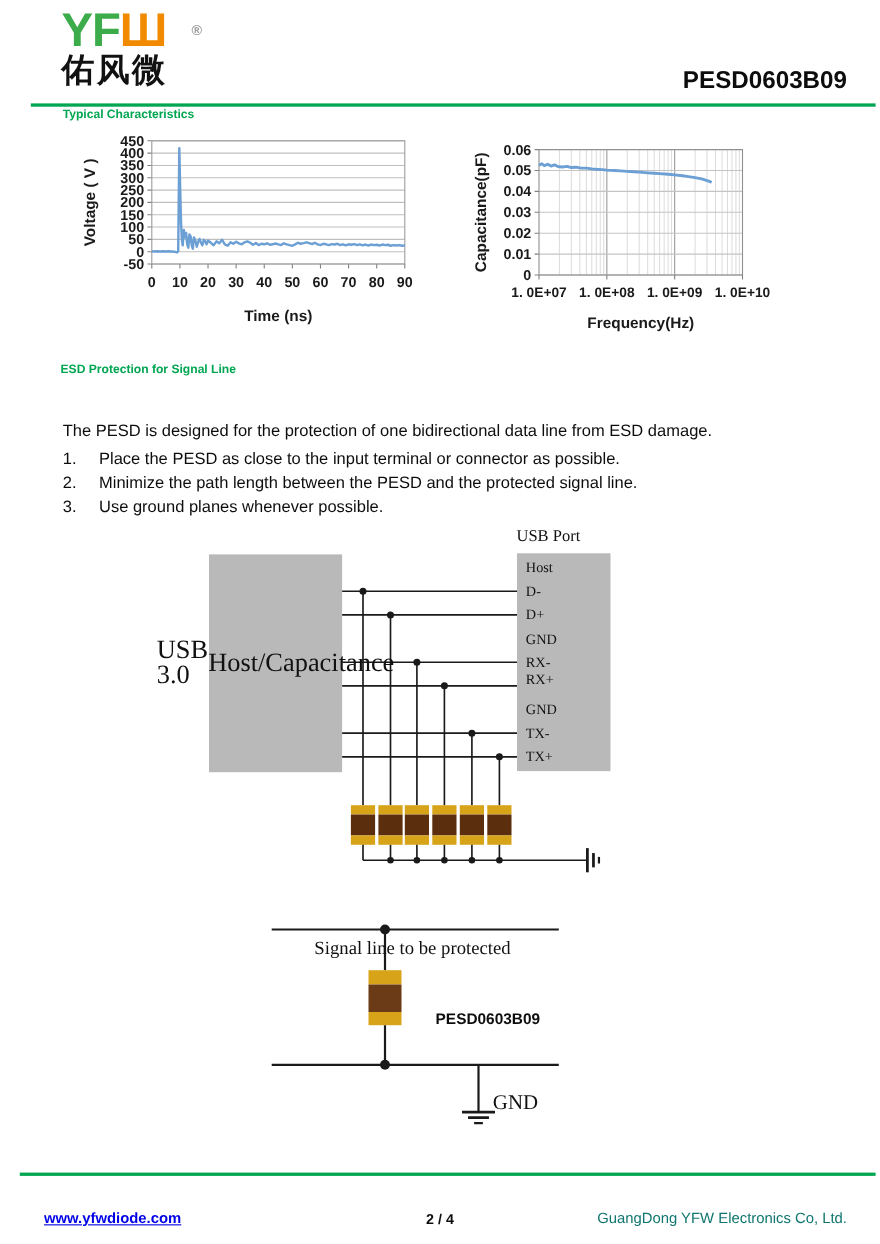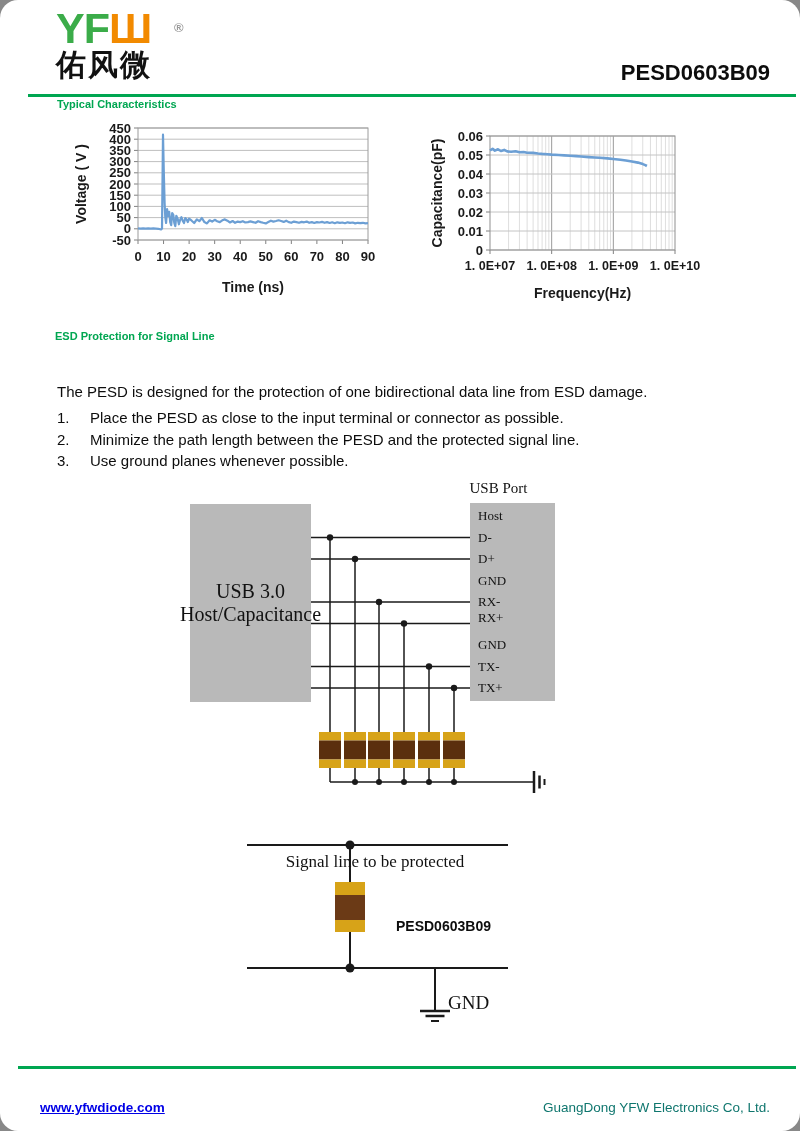--- a/index.html
+++ b/index.html
@@ -1,19 +1,19 @@
 <!DOCTYPE html>
 <html><head>
 <meta charset="utf-8">
 <style>
   * { margin:0; padding:0; box-sizing:border-box; }
   body { background:#888; font-family:"Liberation Sans", sans-serif; }
   .page {
     position:relative; width:800px; height:1131px; background:#ffffff;
-    margin:0 auto; overflow:hidden;border-radius:18px;
+    margin:0 auto; overflow:hidden;
   }
   
   .logo { position:absolute; left:56px; top:8px; }
   .logo-row { font-weight:900; font-size:43px; line-height:40px; letter-spacing:-1px; }
   .logo-yf { color:#3BAC49; }
   .logo-w  { color:#F28A00; }
   .logo-reg { position:absolute; top:0px; left:118px; font-size:13px; font-weight:bold; color:#9a9a9a; }
   .logo-cn { font-weight:bold; font-size:30px; line-height:34px; color:#111; letter-spacing:2px; }
   .part-number { position:absolute; right:30px; top:60px; font-size:22px; font-weight:bold; color:#0d0d0d; }
   .header-rule { position:absolute; left:28px; right:4px; top:94px; height:3px; background:#00A651; }
@@ -33,22 +33,22 @@
   .body-text p { margin-bottom:7px; }
   .list-item { display:flex; line-height:21.5px; }
   .list-item .num { width:33px; flex:0 0 33px; }
   
   .diagram { position:absolute; left:0; width:800px; }
   #usb-diagram { top:470px; height:330px; }
   #signal-diagram { top:800px; height:235px; }
   .diagram svg { position:absolute; left:0; top:0; }
   .gray-box { position:absolute; background:#b9b9b9; font-family:"Liberation Serif", serif; }
   #host-box { left:190px; top:34px; width:121px; height:198px;
-              display:flex; flex-direction:column; justify-content:center; align-items:center;
-              font-size:20px; color:#111; line-height:23px; }
+              display:flex; justify-content:center; align-items:center;
+              font-size:24px; color:#111; line-height:23px; }
   #port-box { left:470px; top:33px; width:85px; height:198px; }
   .port-title { position:absolute; left:456px; top:10px; width:85px; text-align:center;
                 font-family:"Liberation Serif", serif; font-size:15px; color:#111; }
   .usb-pin { position:absolute; left:478px; font-family:"Liberation Serif", serif;
              font-size:13px; color:#111; }
   .signal-title { position:absolute; left:235px; top:8px; width:280px; text-align:center;
                   font-family:"Liberation Serif", serif; font-size:17px; color:#111;margin-top:44px; }
   .part-label { position:absolute; left:396px; top:118px; font-size:14px; font-weight:bold; color:#0d0d0d; }
   .gnd-label { position:absolute; left:448px; top:192px; font-family:"Liberation Serif", serif;
                font-size:19px; color:#111; }
@@ -300,15 +300,16 @@
         <line x1="425.5" y1="216" x2="444.5" y2="216" stroke="#1a1a1a" stroke-width="2.5"></line>
         <line x1="431" y1="221" x2="439" y2="221" stroke="#1a1a1a" stroke-width="2"></line>
       </svg>
     <div class="signal-title">Signal line to be protected</div>
     <div class="part-label">PESD0603B09</div>
     <div class="gnd-label">GND</div>
   </div>
 
   <div class="footer-rule"></div>
   <a class="footer-site">www.yfwdiode.com</a>
+  <div class="footer-page">2 / 4</div>
   <div class="footer-company">GuangDong YFW Electronics Co, Ltd.</div>
 
 </div>
 
 </body></html>

